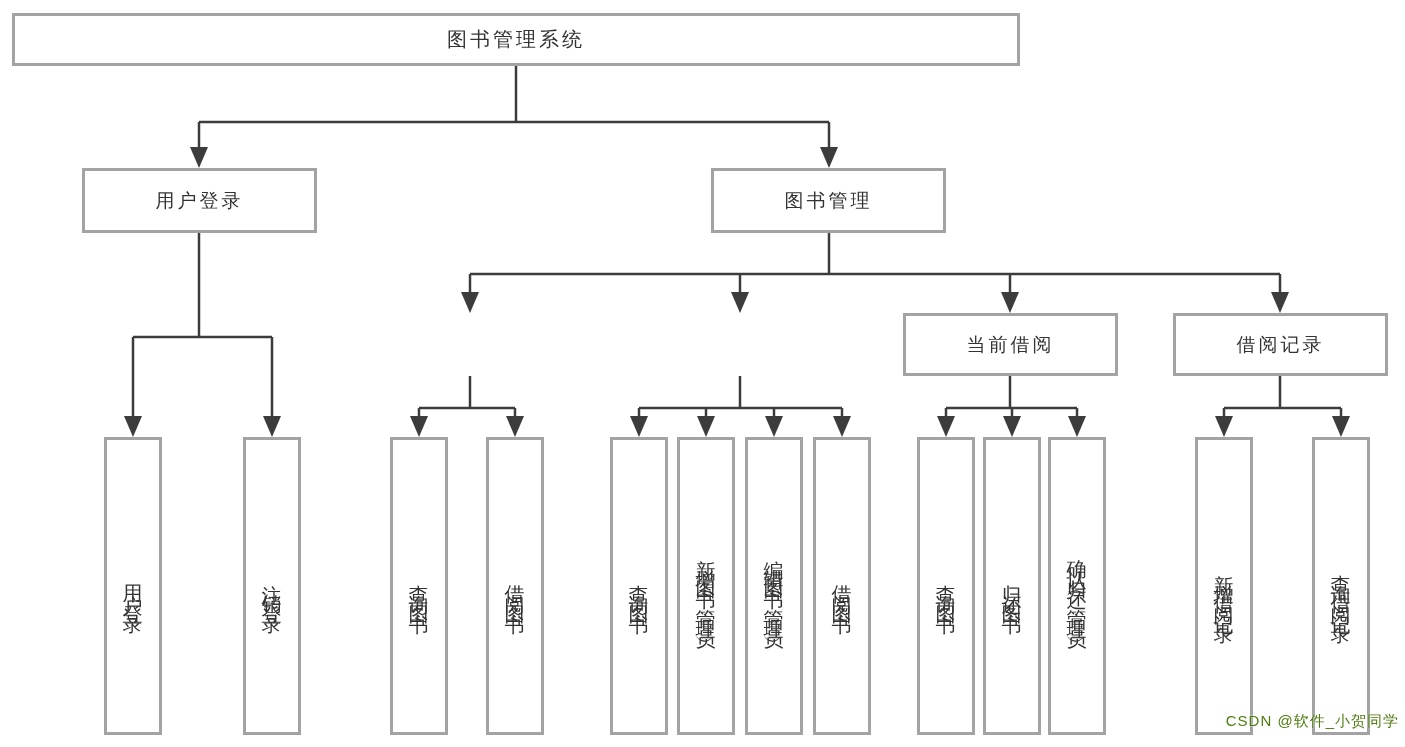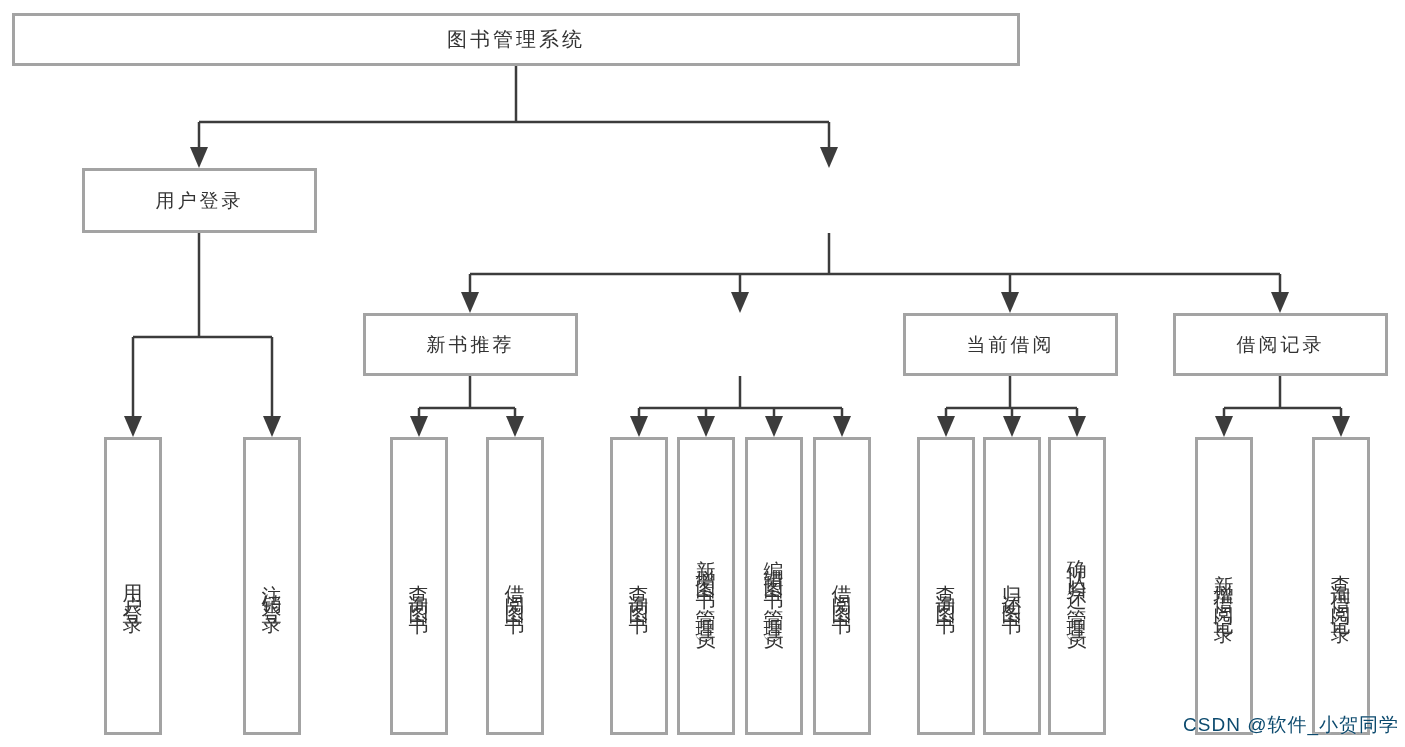--- a/index.html
+++ b/index.html
@@ -43,22 +43,22 @@
   .lf1  { left:104px; }  .lf2  { left:243px; }
   .lf3  { left:390px; }  .lf4  { left:486px; }
   .lf5  { left:610px; }  .lf6  { left:677px; }
   .lf7  { left:745px; }  .lf8  { left:813px; }
   .lf9  { left:917px; }  .lf10 { left:983px; }
   .lf11 { left:1048px; } .lf12 { left:1195px; }
   .lf13 { left:1312px; }
   .watermark {
     position:absolute;
     right:6px; top:712px;
-    font-size:19px;
-    color:#0c4a6e;
+    font-size:15px;
+    color:#4d7c0f;
     letter-spacing:1px;
     text-shadow:0 0 2px #ffffff;
   }
 </style>
 </head>
 <body>
 
 <div class="canvas">
 
   <svg class="connectors" viewBox="0 0 1405 747" xmlns="http://www.w3.org/2000/svg">
@@ -126,22 +126,22 @@
       <polygon points="1003,416 1021,416 1012,437"></polygon>
       <polygon points="1068,416 1086,416 1077,437"></polygon>
       <polygon points="1215,416 1233,416 1224,437"></polygon>
       <polygon points="1332,416 1350,416 1341,437"></polygon>
     </g>
   </svg>
 
   <div class="box n-root root-box">图书管理系统</div>
 
   <div class="box n-login h-label">用户登录</div>
+  <div class="box n-mgmt h-label">图书管理</div>
 
-  <div class="box n-l3 n-newrec h-label">新书推荐</div>
   <div class="box n-l3 n-rec h-label">借阅记录</div>
   <div class="box n-l3 n-cur h-label">当前借阅</div>
 
   <div class="box n-leaf lf1 leaf">用户登录</div>
   <div class="box n-leaf lf2 leaf">注销登录</div>
 
   <div class="box n-leaf lf3 leaf">查询图书</div>
   <div class="box n-leaf lf4 leaf">借阅图书</div>
 
   <div class="box n-leaf lf5 leaf">查询图书</div>

